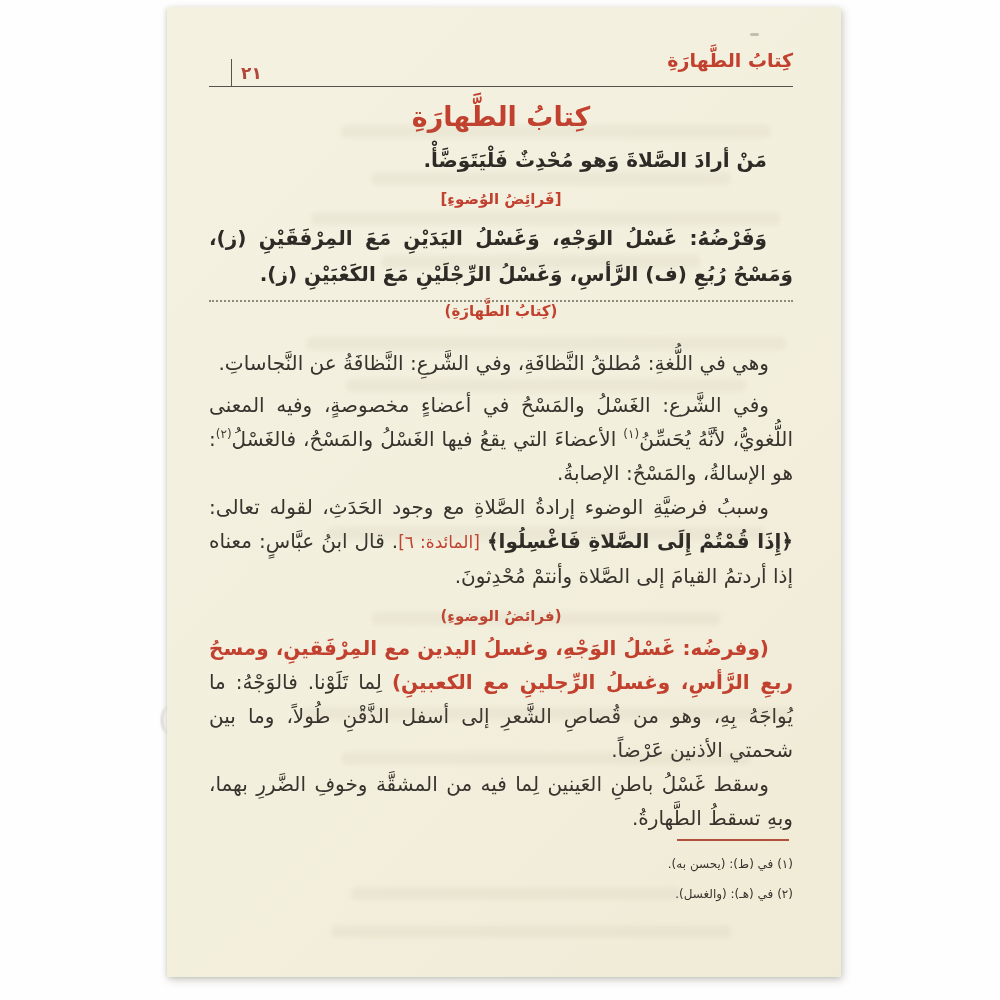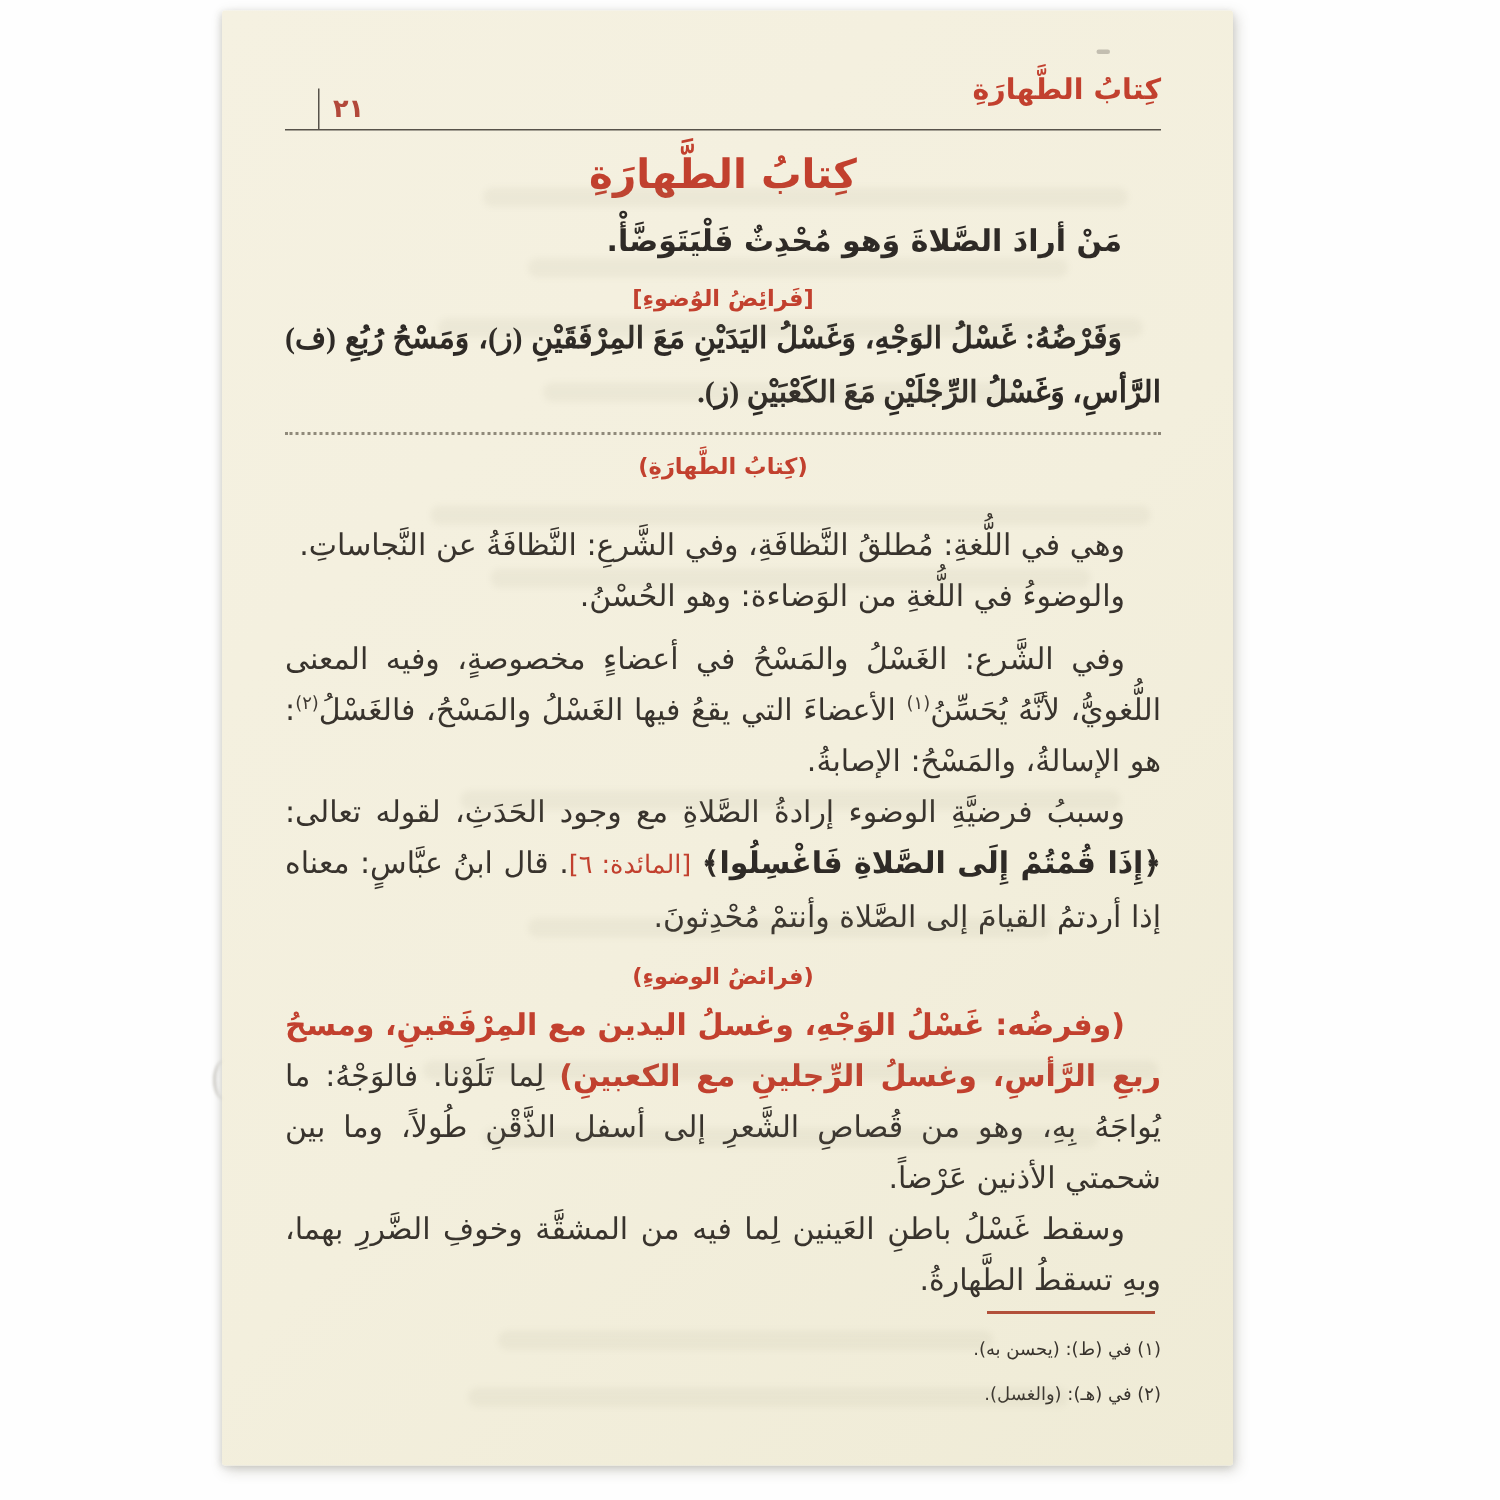--- a/index.html
+++ b/index.html
@@ -6,21 +6,21 @@
   html, body { width: 1000px; height: 1000px; }
   body {
     background: #ffffff;
     font-family: "DejaVu Sans", sans-serif;
     overflow: hidden;
   }
   .canvas { position: relative; width: 1000px; height: 1000px; background: #fefefe; }
 
   .page {
     position: absolute;
-    left: 148px; top: 7px;
+    left: 167px; top: 7px;
     width: 674px; height: 970px;
     background: linear-gradient(135deg, #f5f1e1 0%, #f3efdd 55%, #efebd6 100%);
     box-shadow: 2px 3px 9px rgba(90,85,70,0.28), -1px 1px 4px rgba(90,85,70,0.15);
     border-radius: 2px;
     padding: 0 48px 0 42px;
     direction: rtl;
   }
 
   
   .ghost {
@@ -78,31 +78,31 @@
 
   .matn {
     font-weight: bold;
     color: #2e2a26;
     font-size: 20px;
     line-height: 36px;
     text-align: justify;
     text-indent: 26px;
   }
   .matn-intro { margin-top: 10px; }
-  .matn-fard { margin-top: 0; font-family: Liberation Serif, serif; }
+  .matn-fard { margin-top: 12px; }
 
   .red-heading {
     text-align: center;
     color: #c2402e;
     font-size: 15px;
     font-weight: bold;
     text-indent: 0;
   }
   .h-bracket { margin-top: 12px; }
-  .h-kitab   { margin-top: 12px; }
+  .h-kitab   { margin-top: 0; }
   .h-faraid  { margin-top: 14px; text-align: center; }
 
   .dotted-rule {
     margin-top: 8px;
     border-top: 2px dotted #8f897a;
     height: 0;
   }
 
   .body-p {
     color: #38332d;
@@ -174,21 +174,20 @@
 
     <div class="red-heading h-bracket">[فَرائِضُ الوُضوءِ]</div>
 
     <p class="matn matn-fard">وَفَرْضُهُ: غَسْلُ الوَجْهِ، وَغَسْلُ اليَدَيْنِ مَعَ المِرْفَقَيْنِ (ز)، وَمَسْحُ رُبُعِ (ف) الرَّأسِ، وَغَسْلُ الرِّجْلَيْنِ مَعَ الكَعْبَيْنِ (ز).</p>
 
     <div class="dotted-rule"></div>
 
     <div class="red-heading h-kitab">(كِتابُ الطَّهارَةِ)</div>
 
     <p class="body-p p-lugha">وهي في اللُّغةِ: مُطلقُ النَّظافَةِ، وفي الشَّرعِ: النَّظافَةُ عن النَّجاساتِ.</p>
-    <p class="body-p">والوضوءُ في اللُّغةِ من الوَضاءة: وهو الحُسْنُ.</p>
 
     <p class="body-p p-shar"><span>وفي الشَّرع: الغَسْلُ والمَسْحُ في أعضاءٍ مخصوصةٍ، وفيه المعنى اللُّغويُّ، لأنَّهُ يُحَسِّنُ</span><sup class="fnmark">(١)</sup><span> الأعضاءَ التي يقعُ فيها الغَسْلُ والمَسْحُ، فالغَسْلُ</span><sup class="fnmark">(٢)</sup><span>: هو الإسالةُ، والمَسْحُ: الإصابةُ.</span></p>
 
     <p class="body-p"><span>وسببُ فرضيَّةِ الوضوء إرادةُ الصَّلاةِ مع وجود الحَدَثِ، لقوله تعالى: </span><span class="quran">﴿إِذَا قُمْتُمْ إِلَى الصَّلاةِ فَاغْسِلُوا﴾</span> <span class="quran-ref">[المائدة: ٦]</span><span>. قال ابنُ عبَّاسٍ: معناه إذا أردتمُ القيامَ إلى الصَّلاة وأنتمْ مُحْدِثونَ.</span></p>
 
     <div class="red-heading h-faraid">(فرائضُ الوضوءِ)</div>
 
     <p class="body-p p-faraid"><span class="red-inline">(وفرضُه: غَسْلُ الوَجْهِ، وغسلُ اليدين مع المِرْفَقينِ، ومسحُ ربعِ الرَّأسِ، وغسلُ الرِّجلينِ مع الكعبينِ)</span><span> لِما تَلَوْنا. فالوَجْهُ: ما يُواجَهُ بِهِ، وهو من قُصاصِ الشَّعرِ إلى أسفل الذَّقْنِ طُولاً، وما بين شحمتي الأذنين عَرْضاً.</span></p>
 
     <p class="body-p">وسقط غَسْلُ باطنِ العَينين لِما فيه من المشقَّة وخوفِ الضَّررِ بهما، وبهِ تسقطُ الطَّهارةُ.</p>

